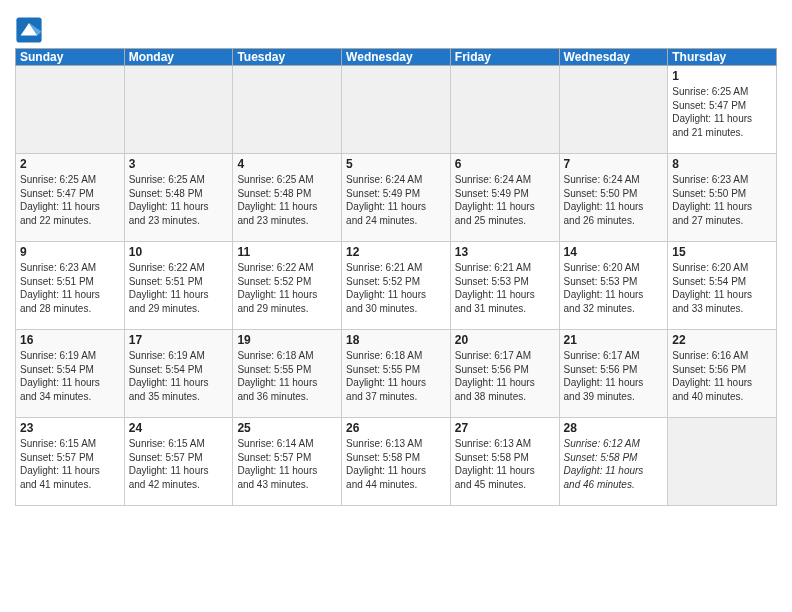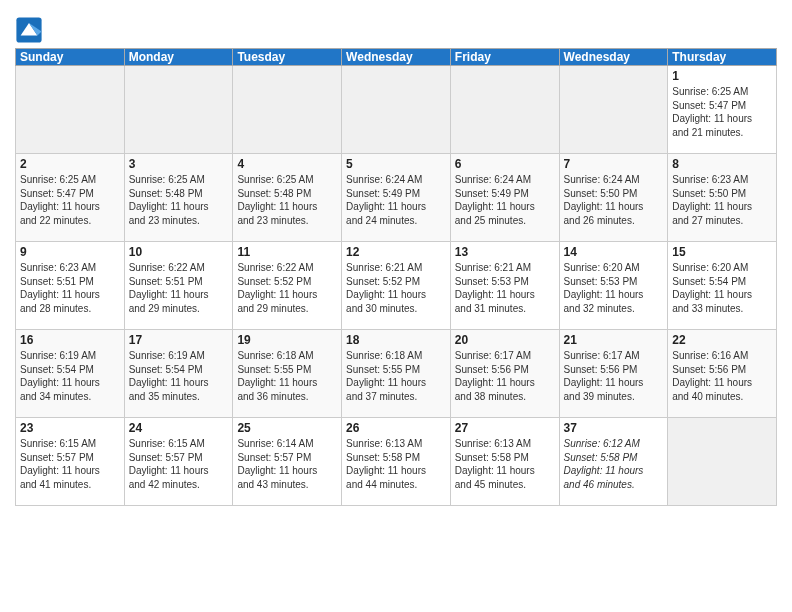--- a/index.html
+++ b/index.html
@@ -329,21 +329,21 @@
 and 44 minutes.</div>
         </td>
         <td>
           <span class="day-number">27</span>
           <div class="day-info" style="white-space: pre-line;">Sunrise: 6:13 AM
 Sunset: 5:58 PM
 Daylight: 11 hours
 and 45 minutes.</div>
         </td>
         <td>
-          <span class="day-number">37</span>
+          <span class="day-number">28</span>
           <div class="day-info" style="white-space: pre-line; font-style: italic;">Sunrise: 6:12 AM
 Sunset: 5:58 PM
 Daylight: 11 hours
 and 46 minutes.</div>
         </td>
         <td class="empty-cell"></td>
       </tr>
     </tbody>
 </table>
 

